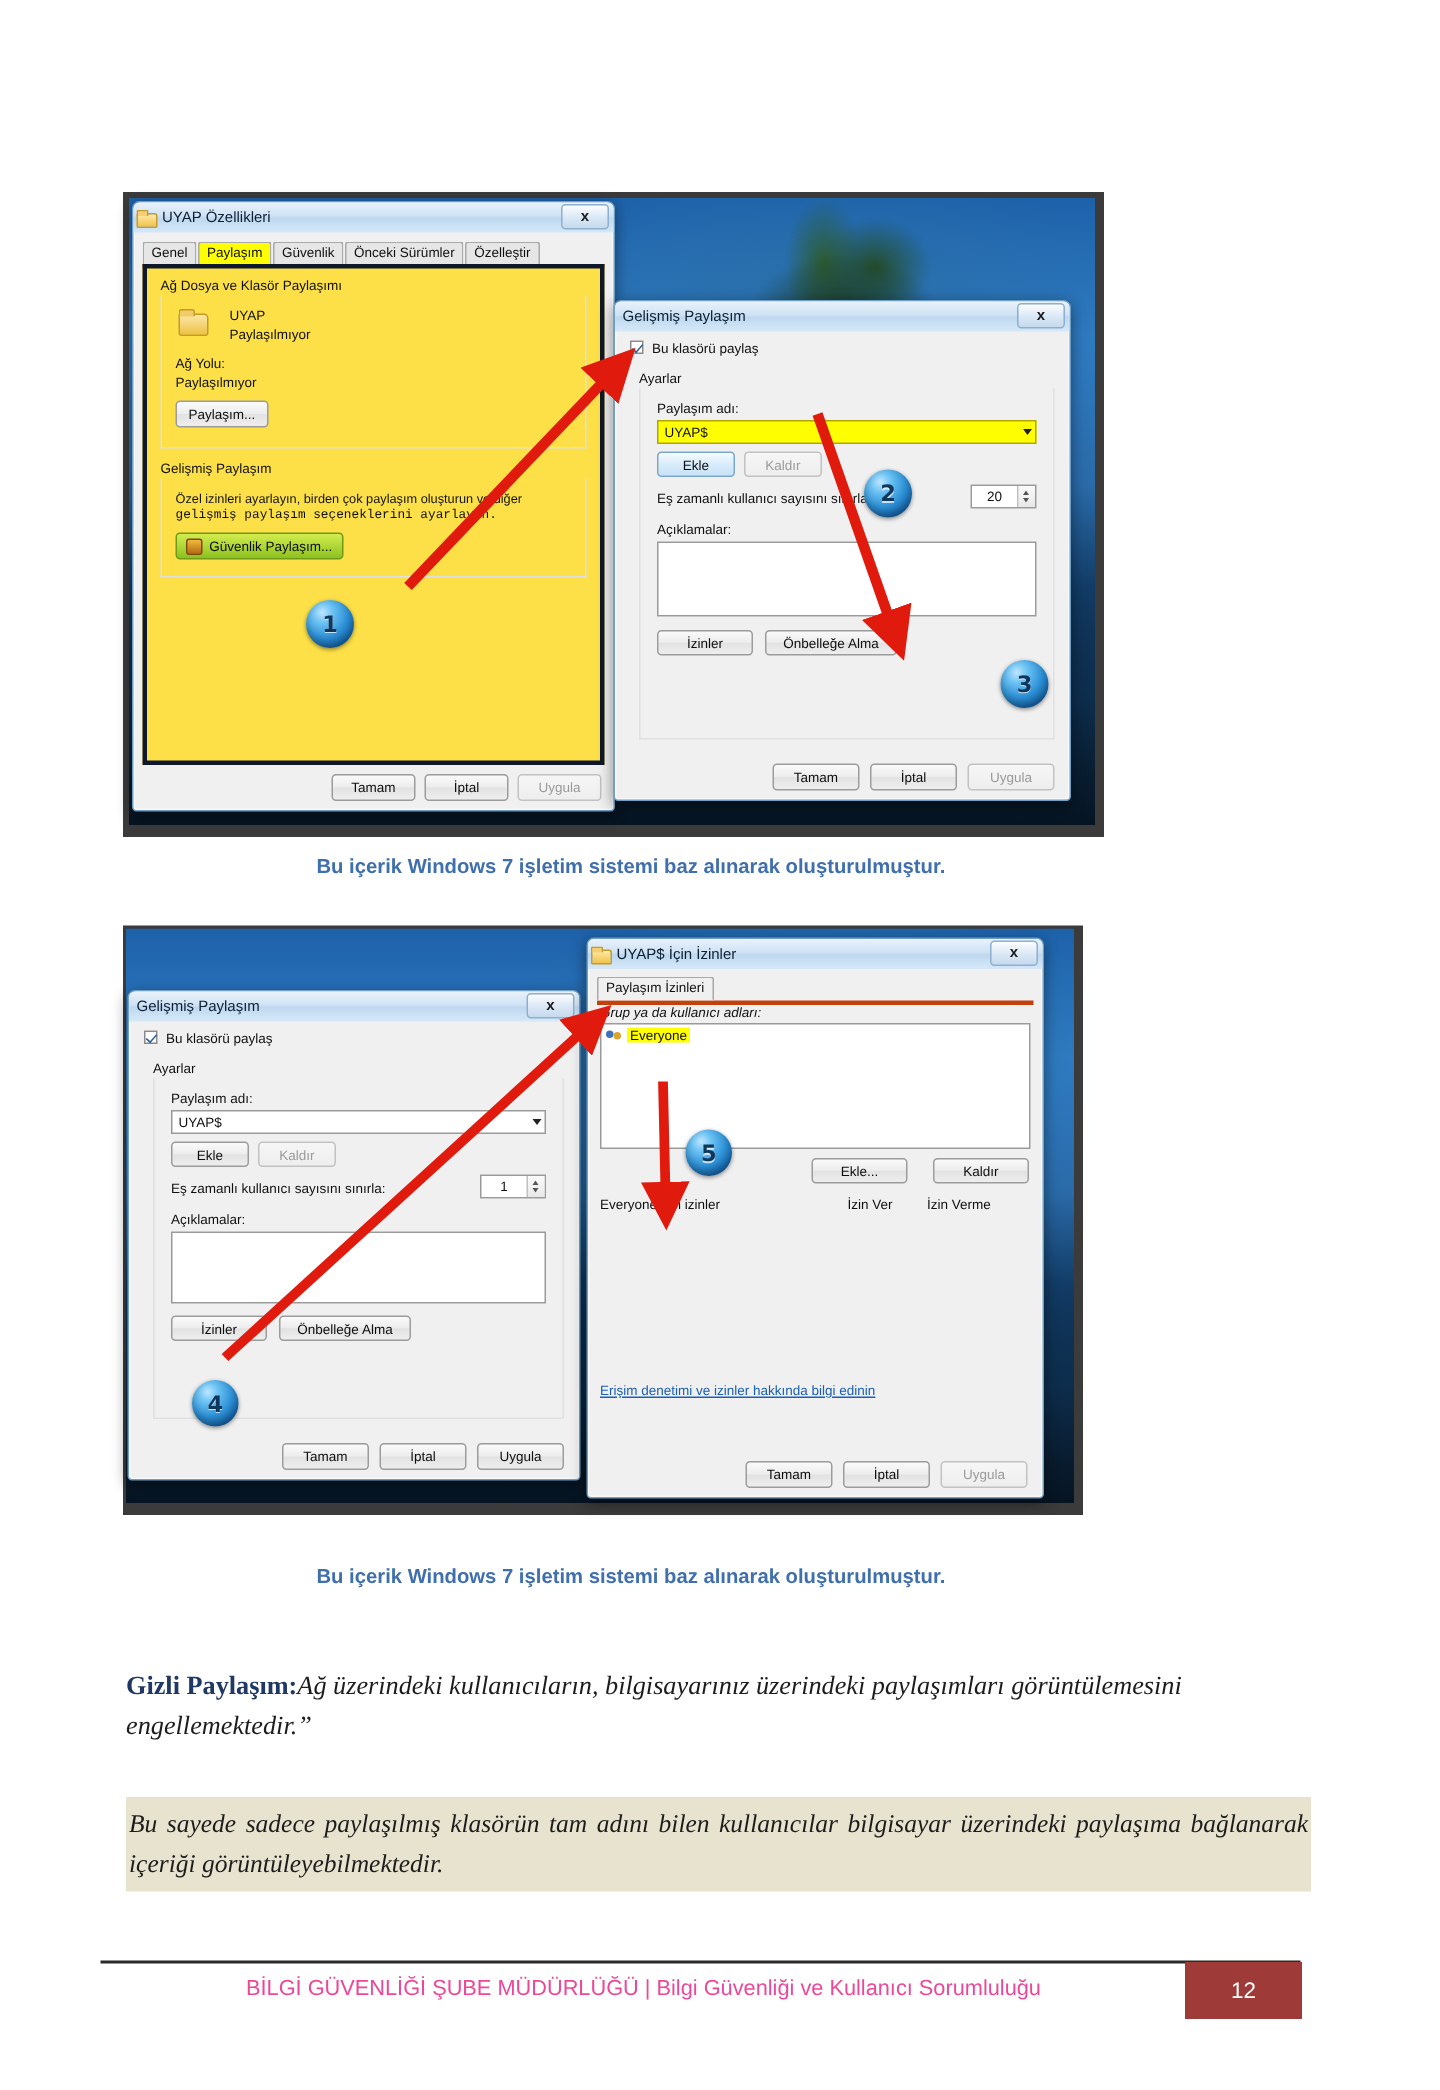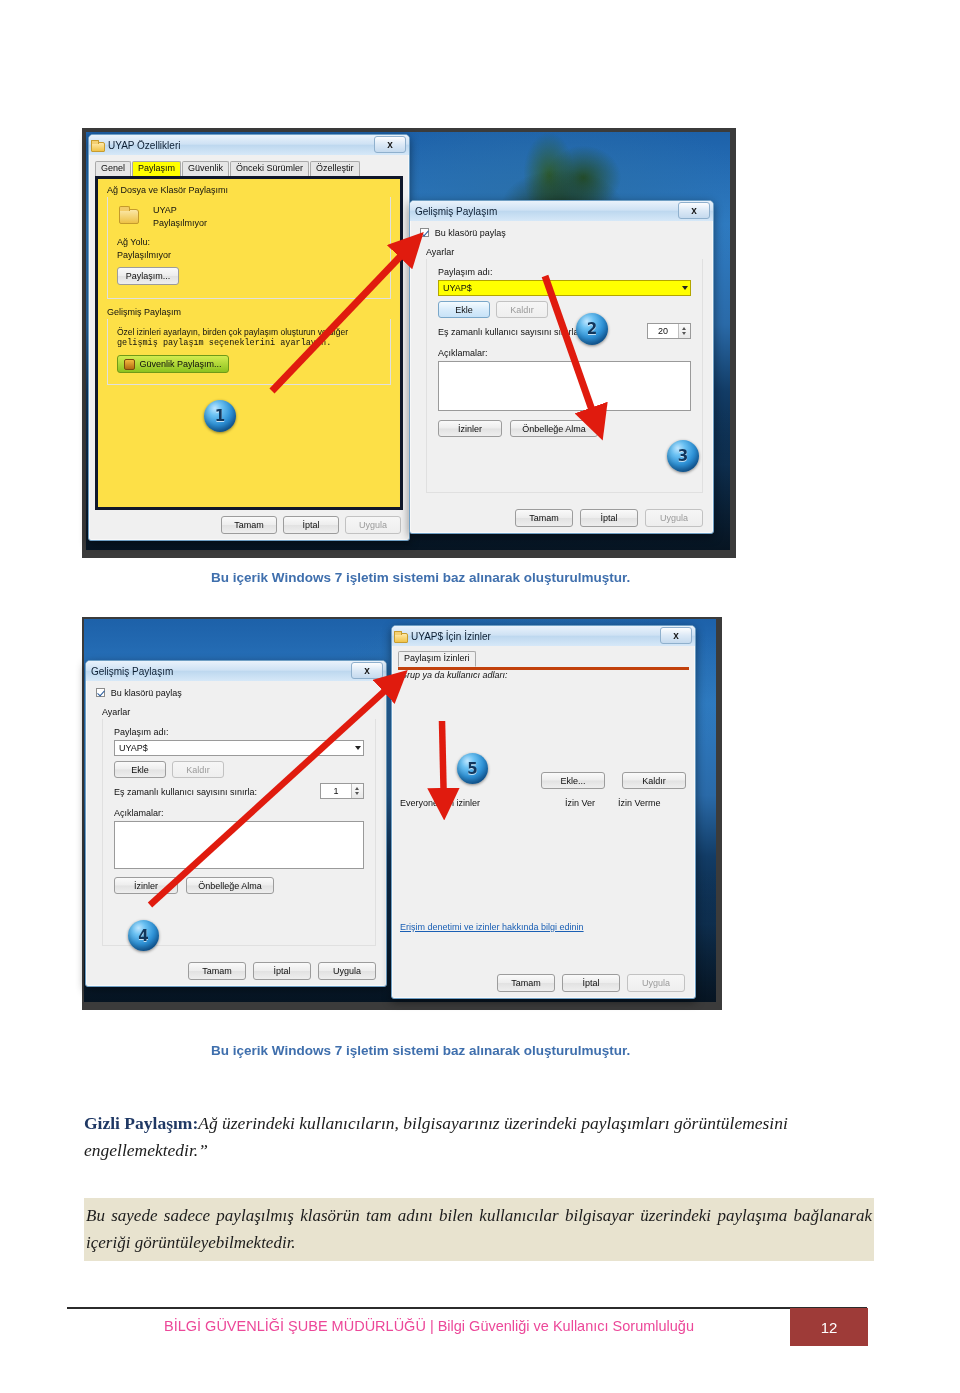--- a/index.html
+++ b/index.html
@@ -314,20 +314,29 @@
       <span class="folder-ic"></span>
       <span class="tt">UYAP$ İçin İzinler</span>
       <span class="xbtn">x</span>
     </div>
     <div class="body">
       <div class="tabstrip">
         <span class="tab" style="background:#f0f0f0;border-bottom:1px solid #f0f0f0;">Paylaşım İzinleri</span>
       </div>
 
       <div class="lbl" style="position:absolute;left:8px;top:24px;font-style:italic;">Grup ya da kullanıcı adları:</div>
+      <div class="field" style="position:absolute;left:8px;top:36px;right:8px;height:84px;">
+        <div style="display:flex;align-items:center;padding:2px 3px;">
+          <span style="width:11px;height:9px;margin-right:3px;position:relative;display:inline-block;">
+            <span style="position:absolute;left:0;top:1px;width:5px;height:5px;border-radius:50%;background:#3f72b8;"></span>
+            <span style="position:absolute;left:5px;top:2px;width:5px;height:5px;border-radius:50%;background:#d9a531;"></span>
+          </span>
+          <span class="lbl" style="background:#ffff00;padding:0 2px;">Everyone</span>
+        </div>
+      </div>
       <span class="btn" style="position:absolute;right:90px;top:126px;width:64px;height:17px;">Ekle...</span>
       <span class="btn" style="position:absolute;right:9px;top:126px;width:64px;height:17px;">Kaldır</span>
 
       <div class="lbl" style="position:absolute;left:8px;top:152px;">Everyone için izinler</div>
       <div class="lbl" style="position:absolute;left:173px;top:152px;">İzin Ver</div>
       <div class="lbl" style="position:absolute;left:226px;top:152px;">İzin Verme</div>
 
 
       <a class="lbl" style="position:absolute;left:8px;top:276px;color:#1a5fb4;text-decoration:underline;">Erişim denetimi ve izinler hakkında bilgi edinin</a>
 

